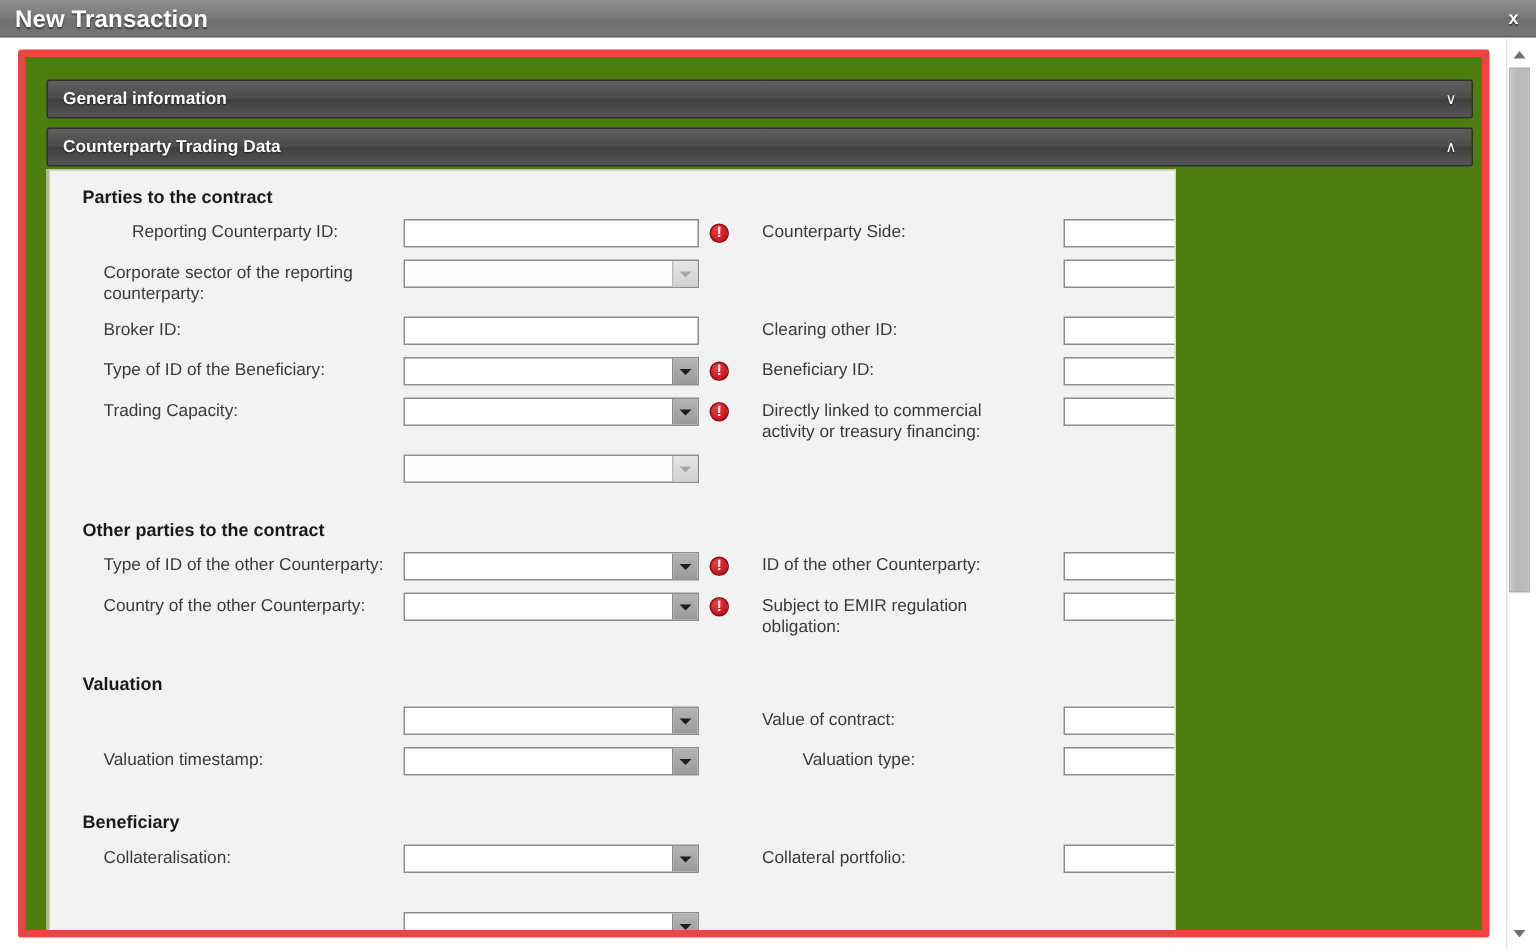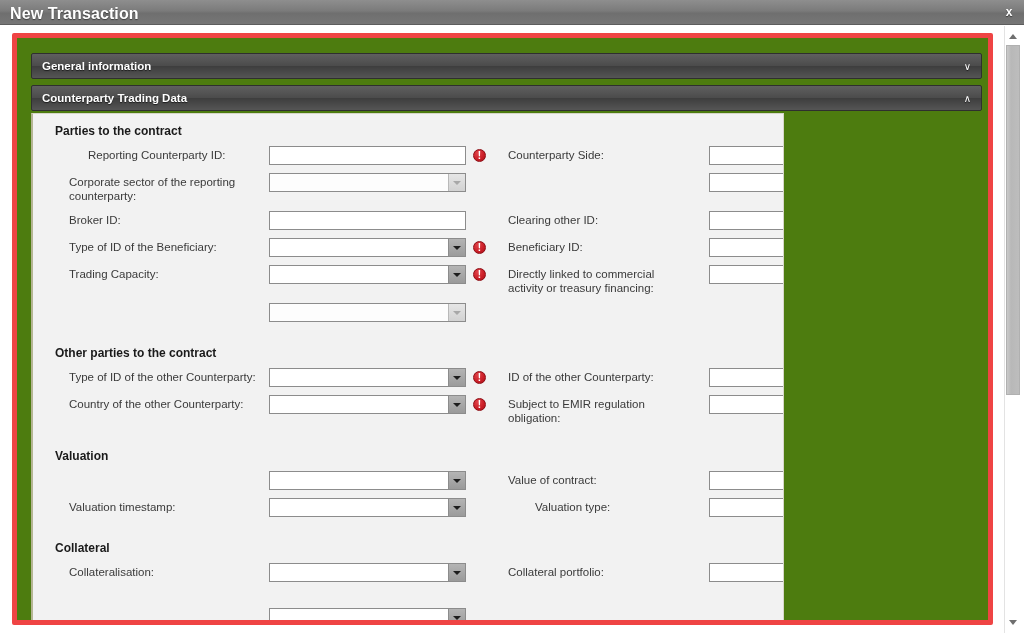--- a/index.html
+++ b/index.html
@@ -274,21 +274,21 @@
         <div class="fld-label" style="left: 475px; width: 180px; top: 359px;">Value of contract:</div>
         <input type="text" class="txt" style="left: 676px; width: 197px; top: 357px;">
         <div class="fld-label" style="left: 36px; width: 190px; top: 386px;">Valuation timestamp:</div>
         <div class="dd" style="left: 236px; width: 197px; top: 384px;">
           <div class="dd-btn"></div>
         </div>
         <div class="fld-label" style="left: 475px; width: 180px; top: 386px; margin-left: 27px;">Valuation type:</div>
         <div class="dd" style="left: 676px; width: 197px; top: 384px;">
           <div class="dd-btn"></div>
         </div>
-        <div class="sec-title" style="left: 22px; top: 427px;">Collateral</div>
+        <div class="sec-title" style="left: 22px; top: 427px;">Beneficiary</div>
         <div class="fld-label" style="left: 36px; width: 190px; top: 451px;">Collateralisation:</div>
         <div class="dd" style="left: 236px; width: 197px; top: 449px;">
           <div class="dd-btn"></div>
         </div>
         <div class="fld-label" style="left: 475px; width: 180px; top: 451px;">Collateral portfolio:</div>
         <div class="dd" style="left: 676px; width: 197px; top: 449px;">
           <div class="dd-btn"></div>
         </div>
         <div class="dd" style="left: 236px; width: 197px; top: 494px;">
           <div class="dd-btn"></div>

